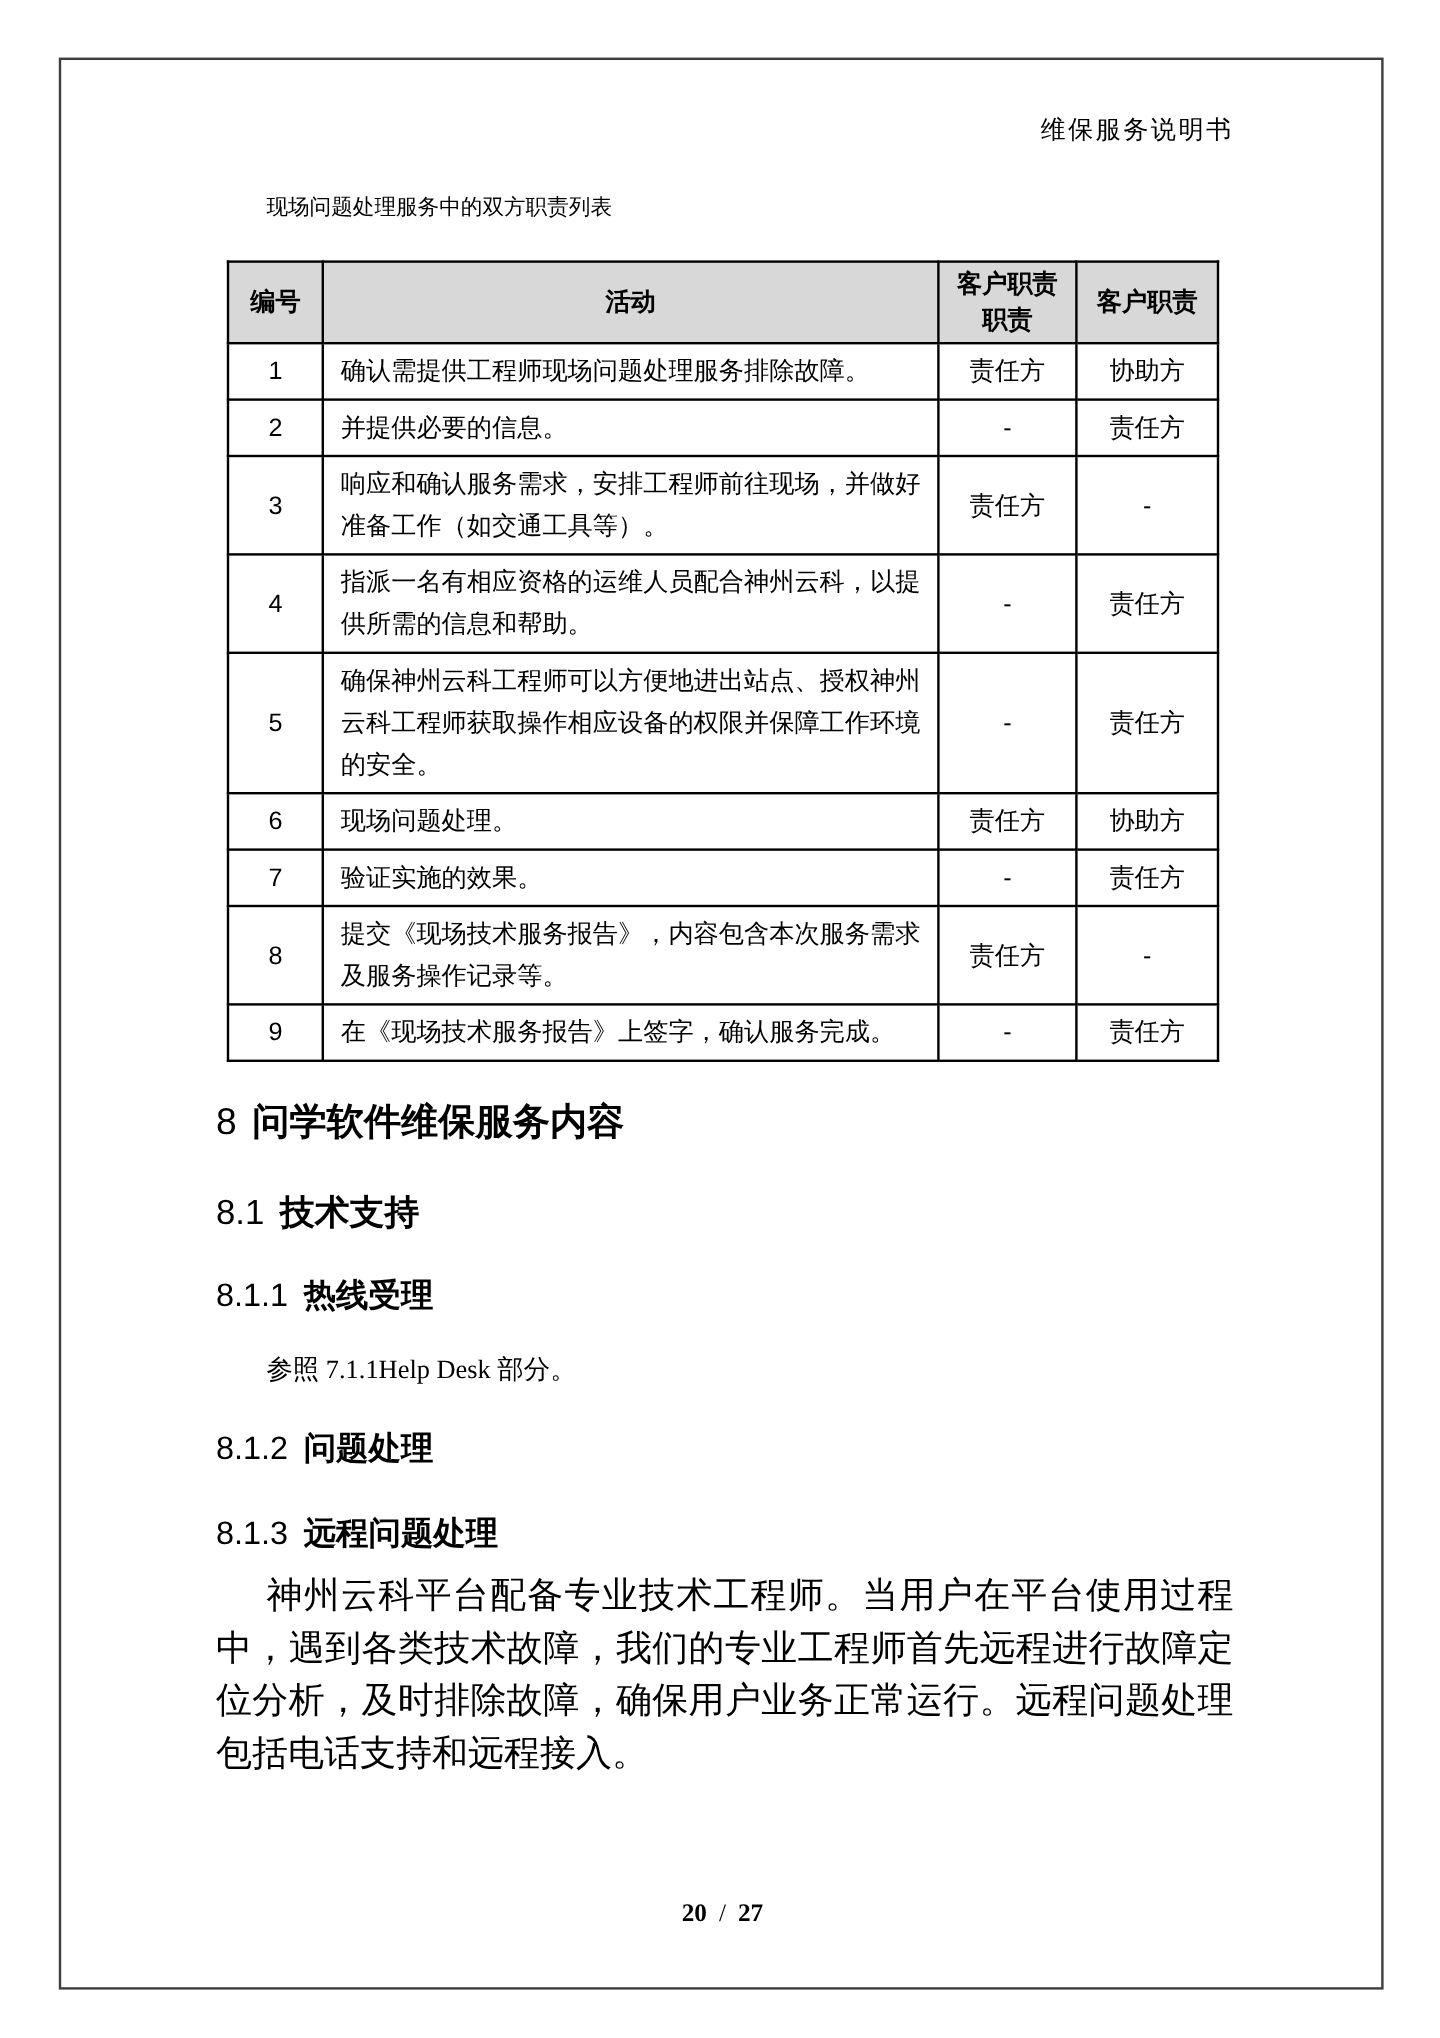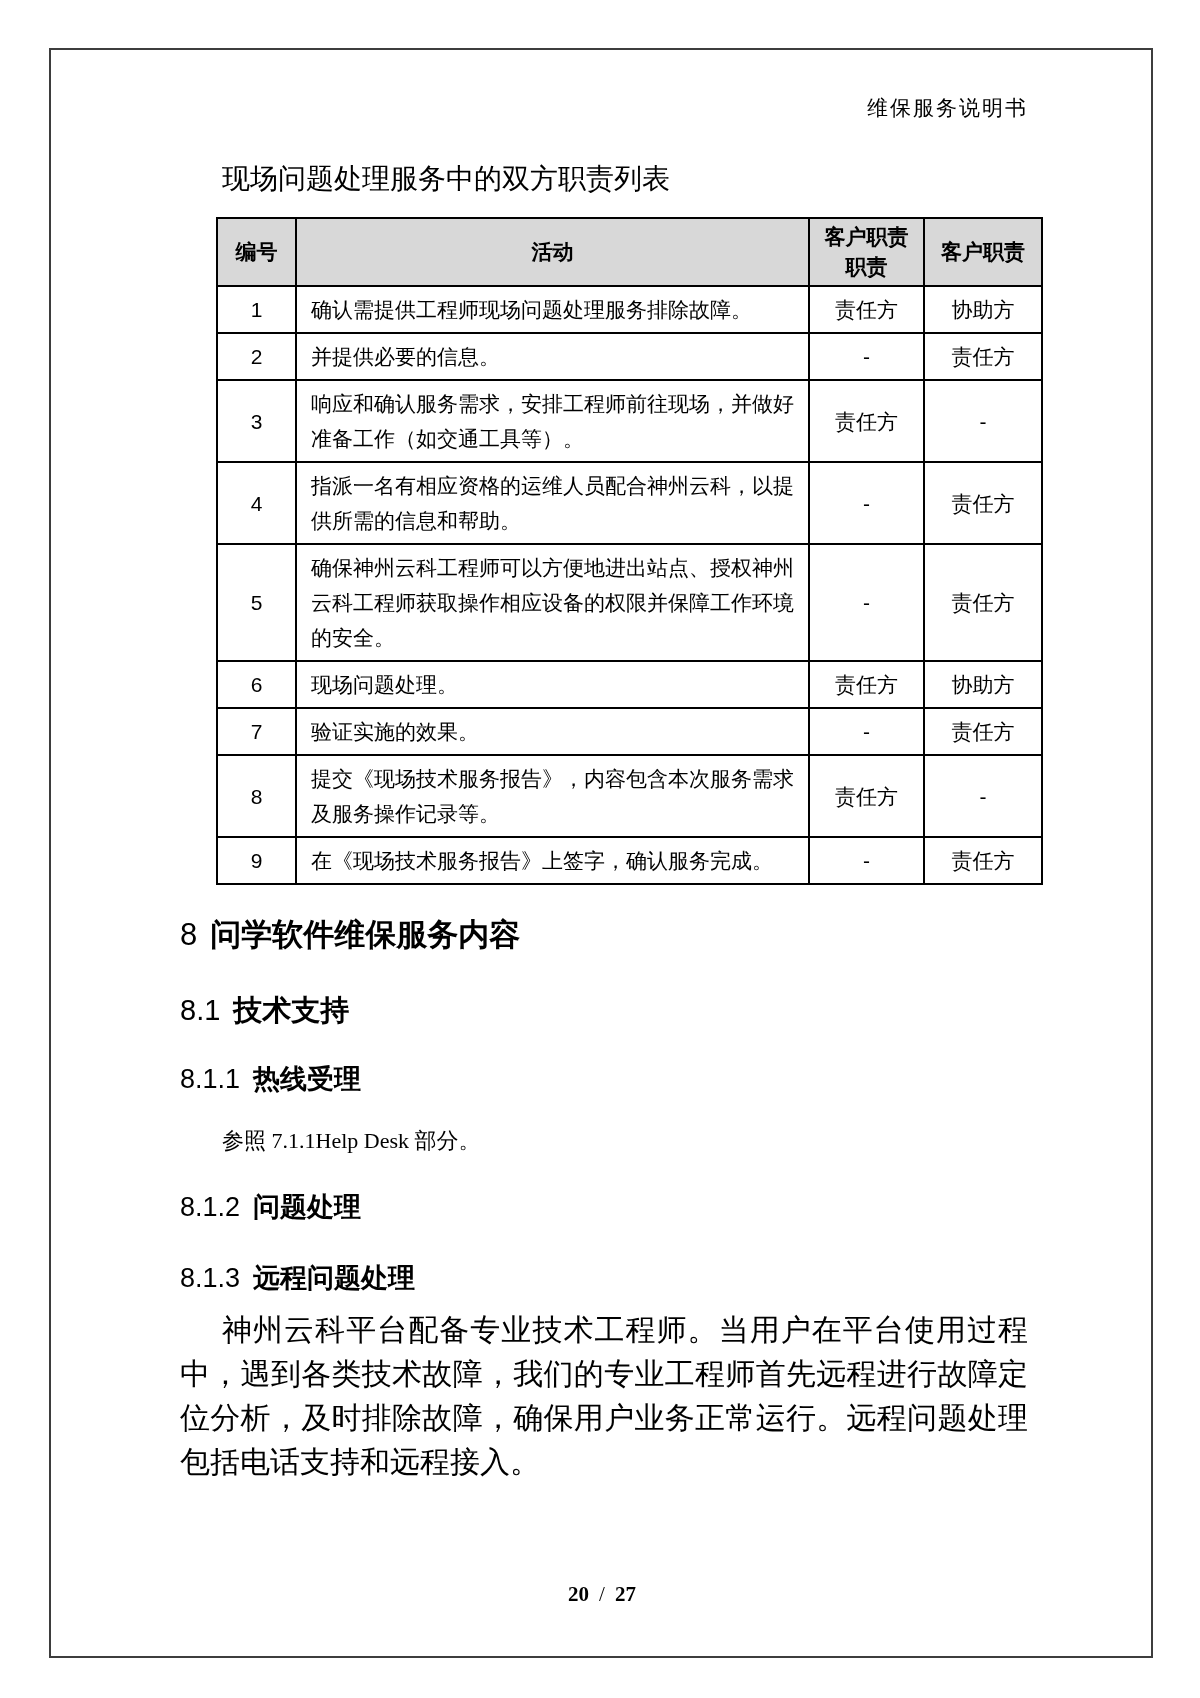--- a/index.html
+++ b/index.html
@@ -12,24 +12,24 @@
     position:absolute;left:49px;top:48px;width:1104px;height:1610px;
     border:2px solid #3d3d3d;box-sizing:border-box;background:#fff;
   }
   .doc-title{
     position:absolute;top:80px;right:172px;
     font-family:"Liberation Serif","DejaVu Serif",serif;
     font-size:21px;letter-spacing:2px;margin-top:14px;
   }
   .intro{
     position:absolute;left:222px;top:160px;
-    font-size:28px;
+    font-size:18px;
   }
   table.resp{
-    position:absolute;left:216px;top:217px;width:825px;
+    position:absolute;left:189px;top:217px;width:825px;
     border-collapse:collapse;table-layout:fixed;padding-left:44px;
   }
   table.resp col.c-no{width:79px;}
   table.resp col.c-act{width:513px;}
   table.resp col.c-ven{width:115px;}
   table.resp col.c-cus{width:118px;}
   table.resp th,table.resp td{
     border:2px solid #000;
     font-size:21px;
     vertical-align:middle;

